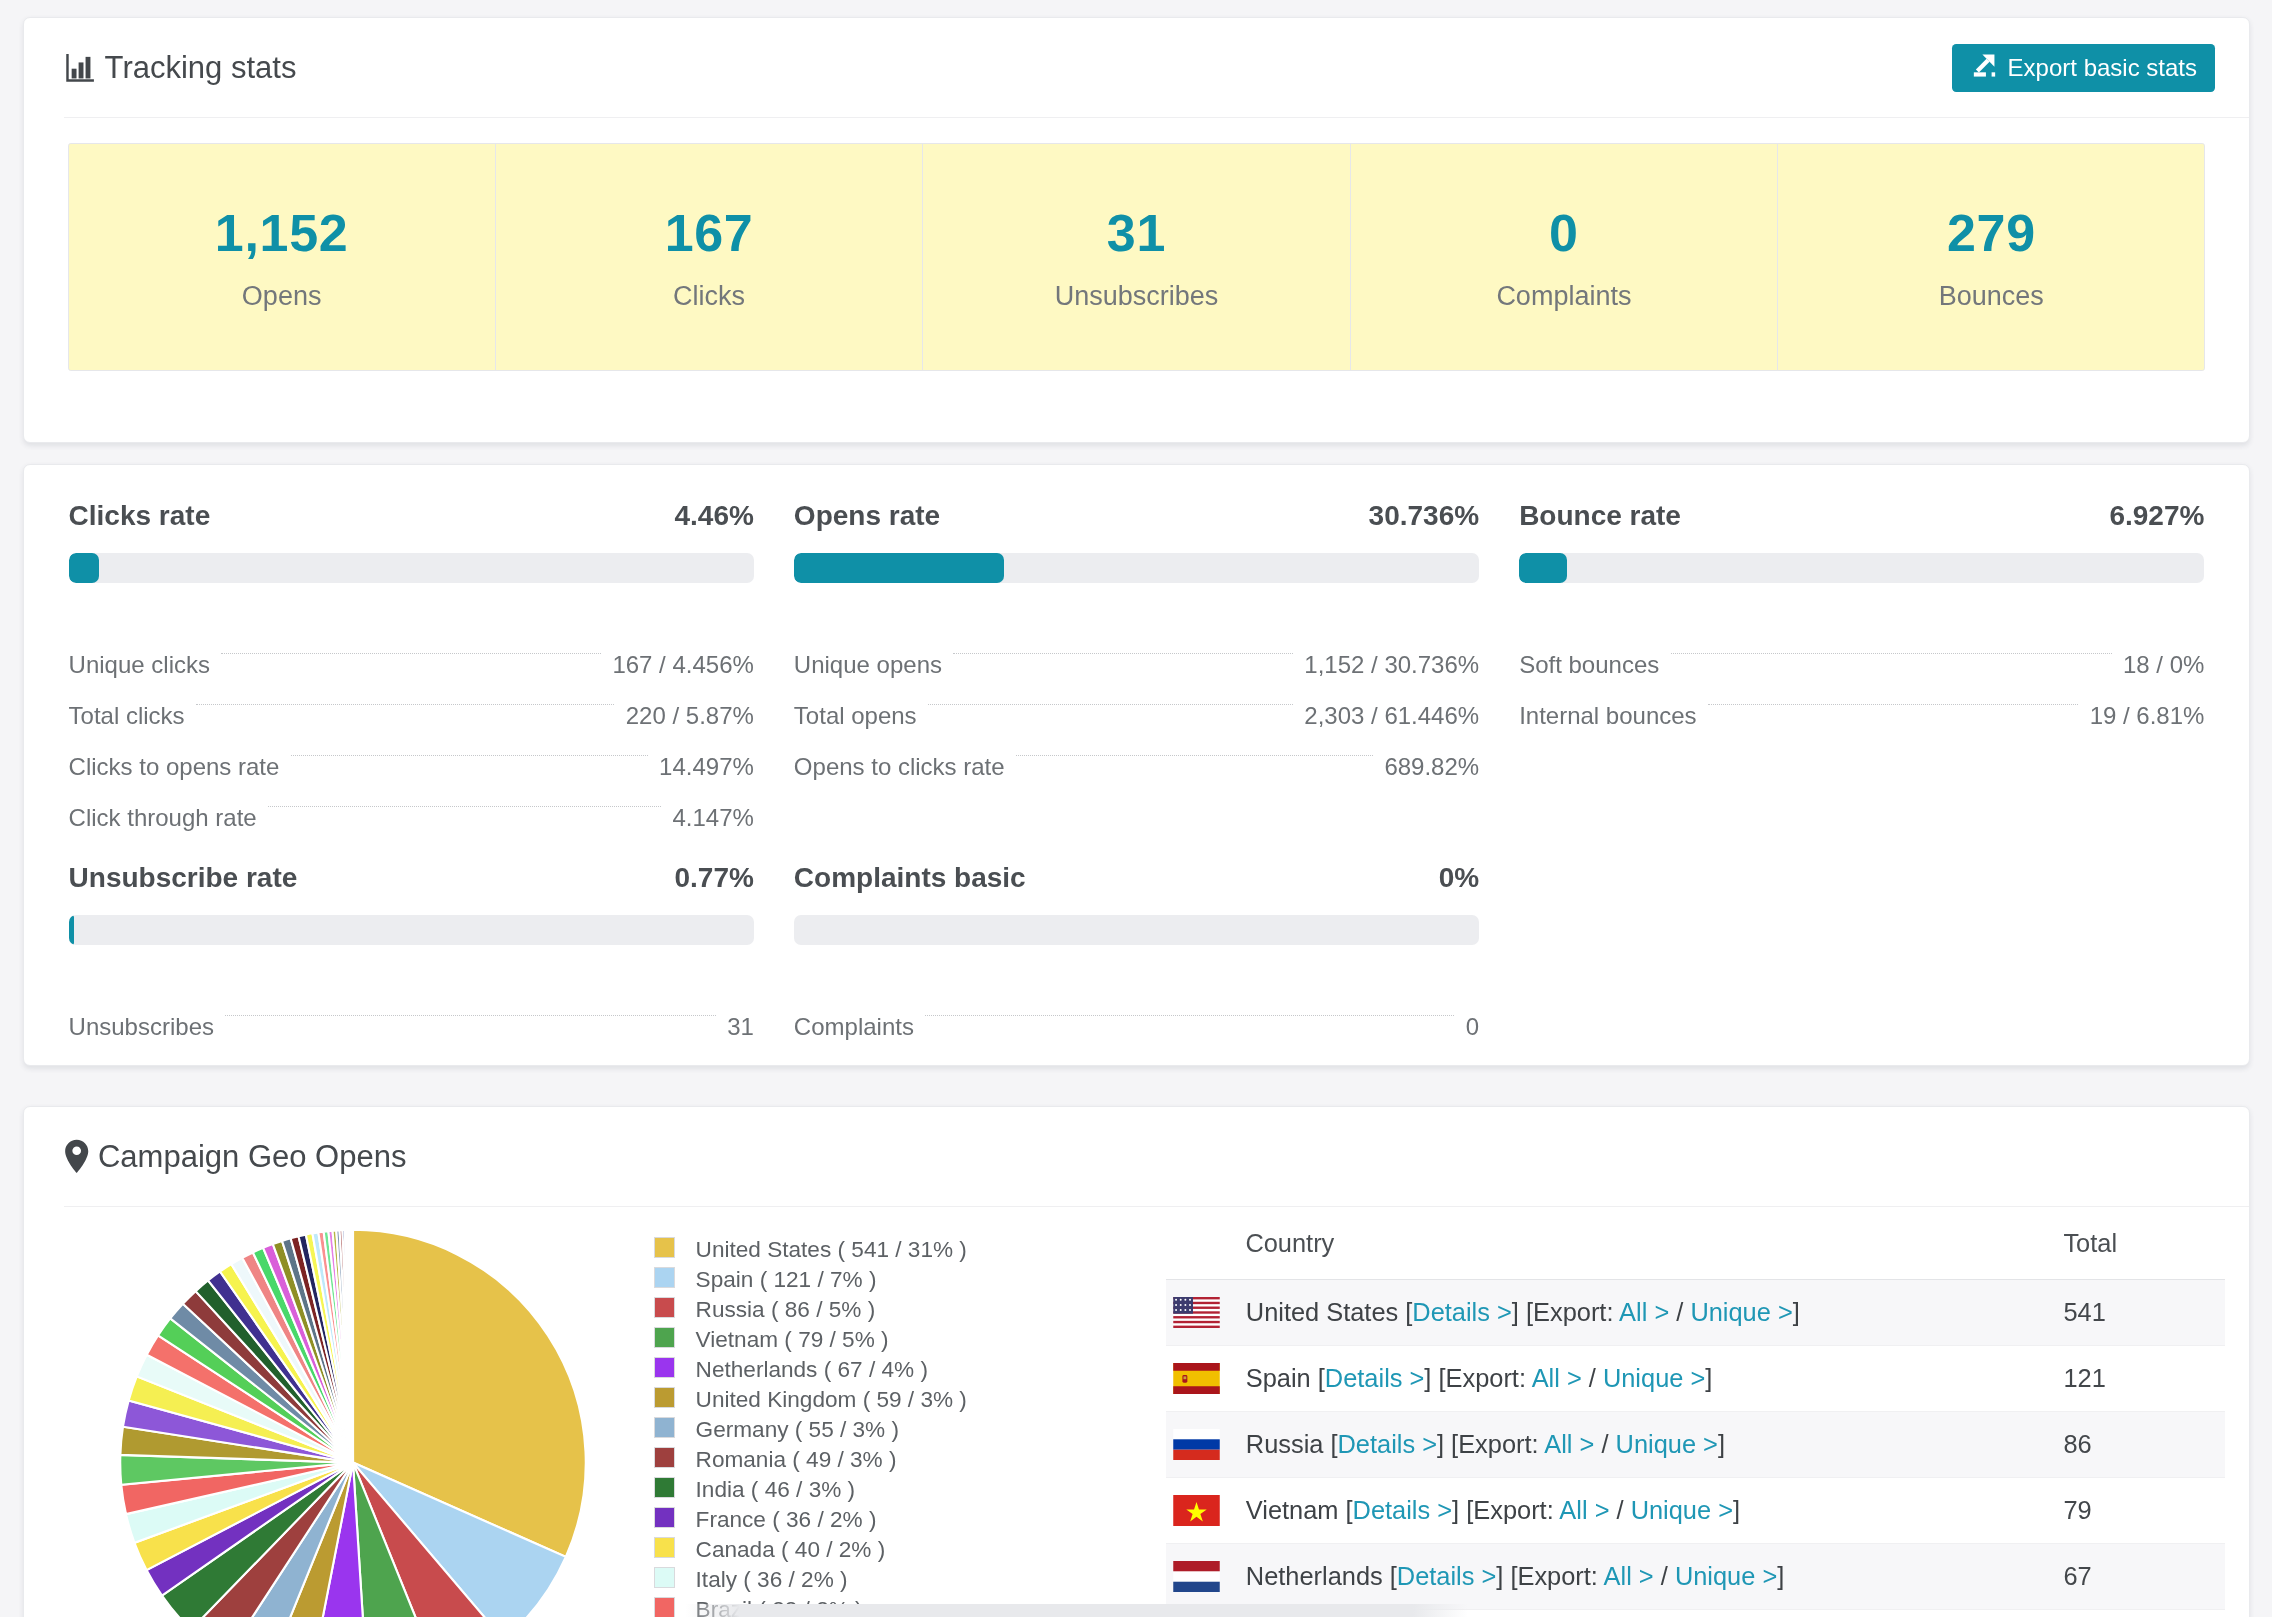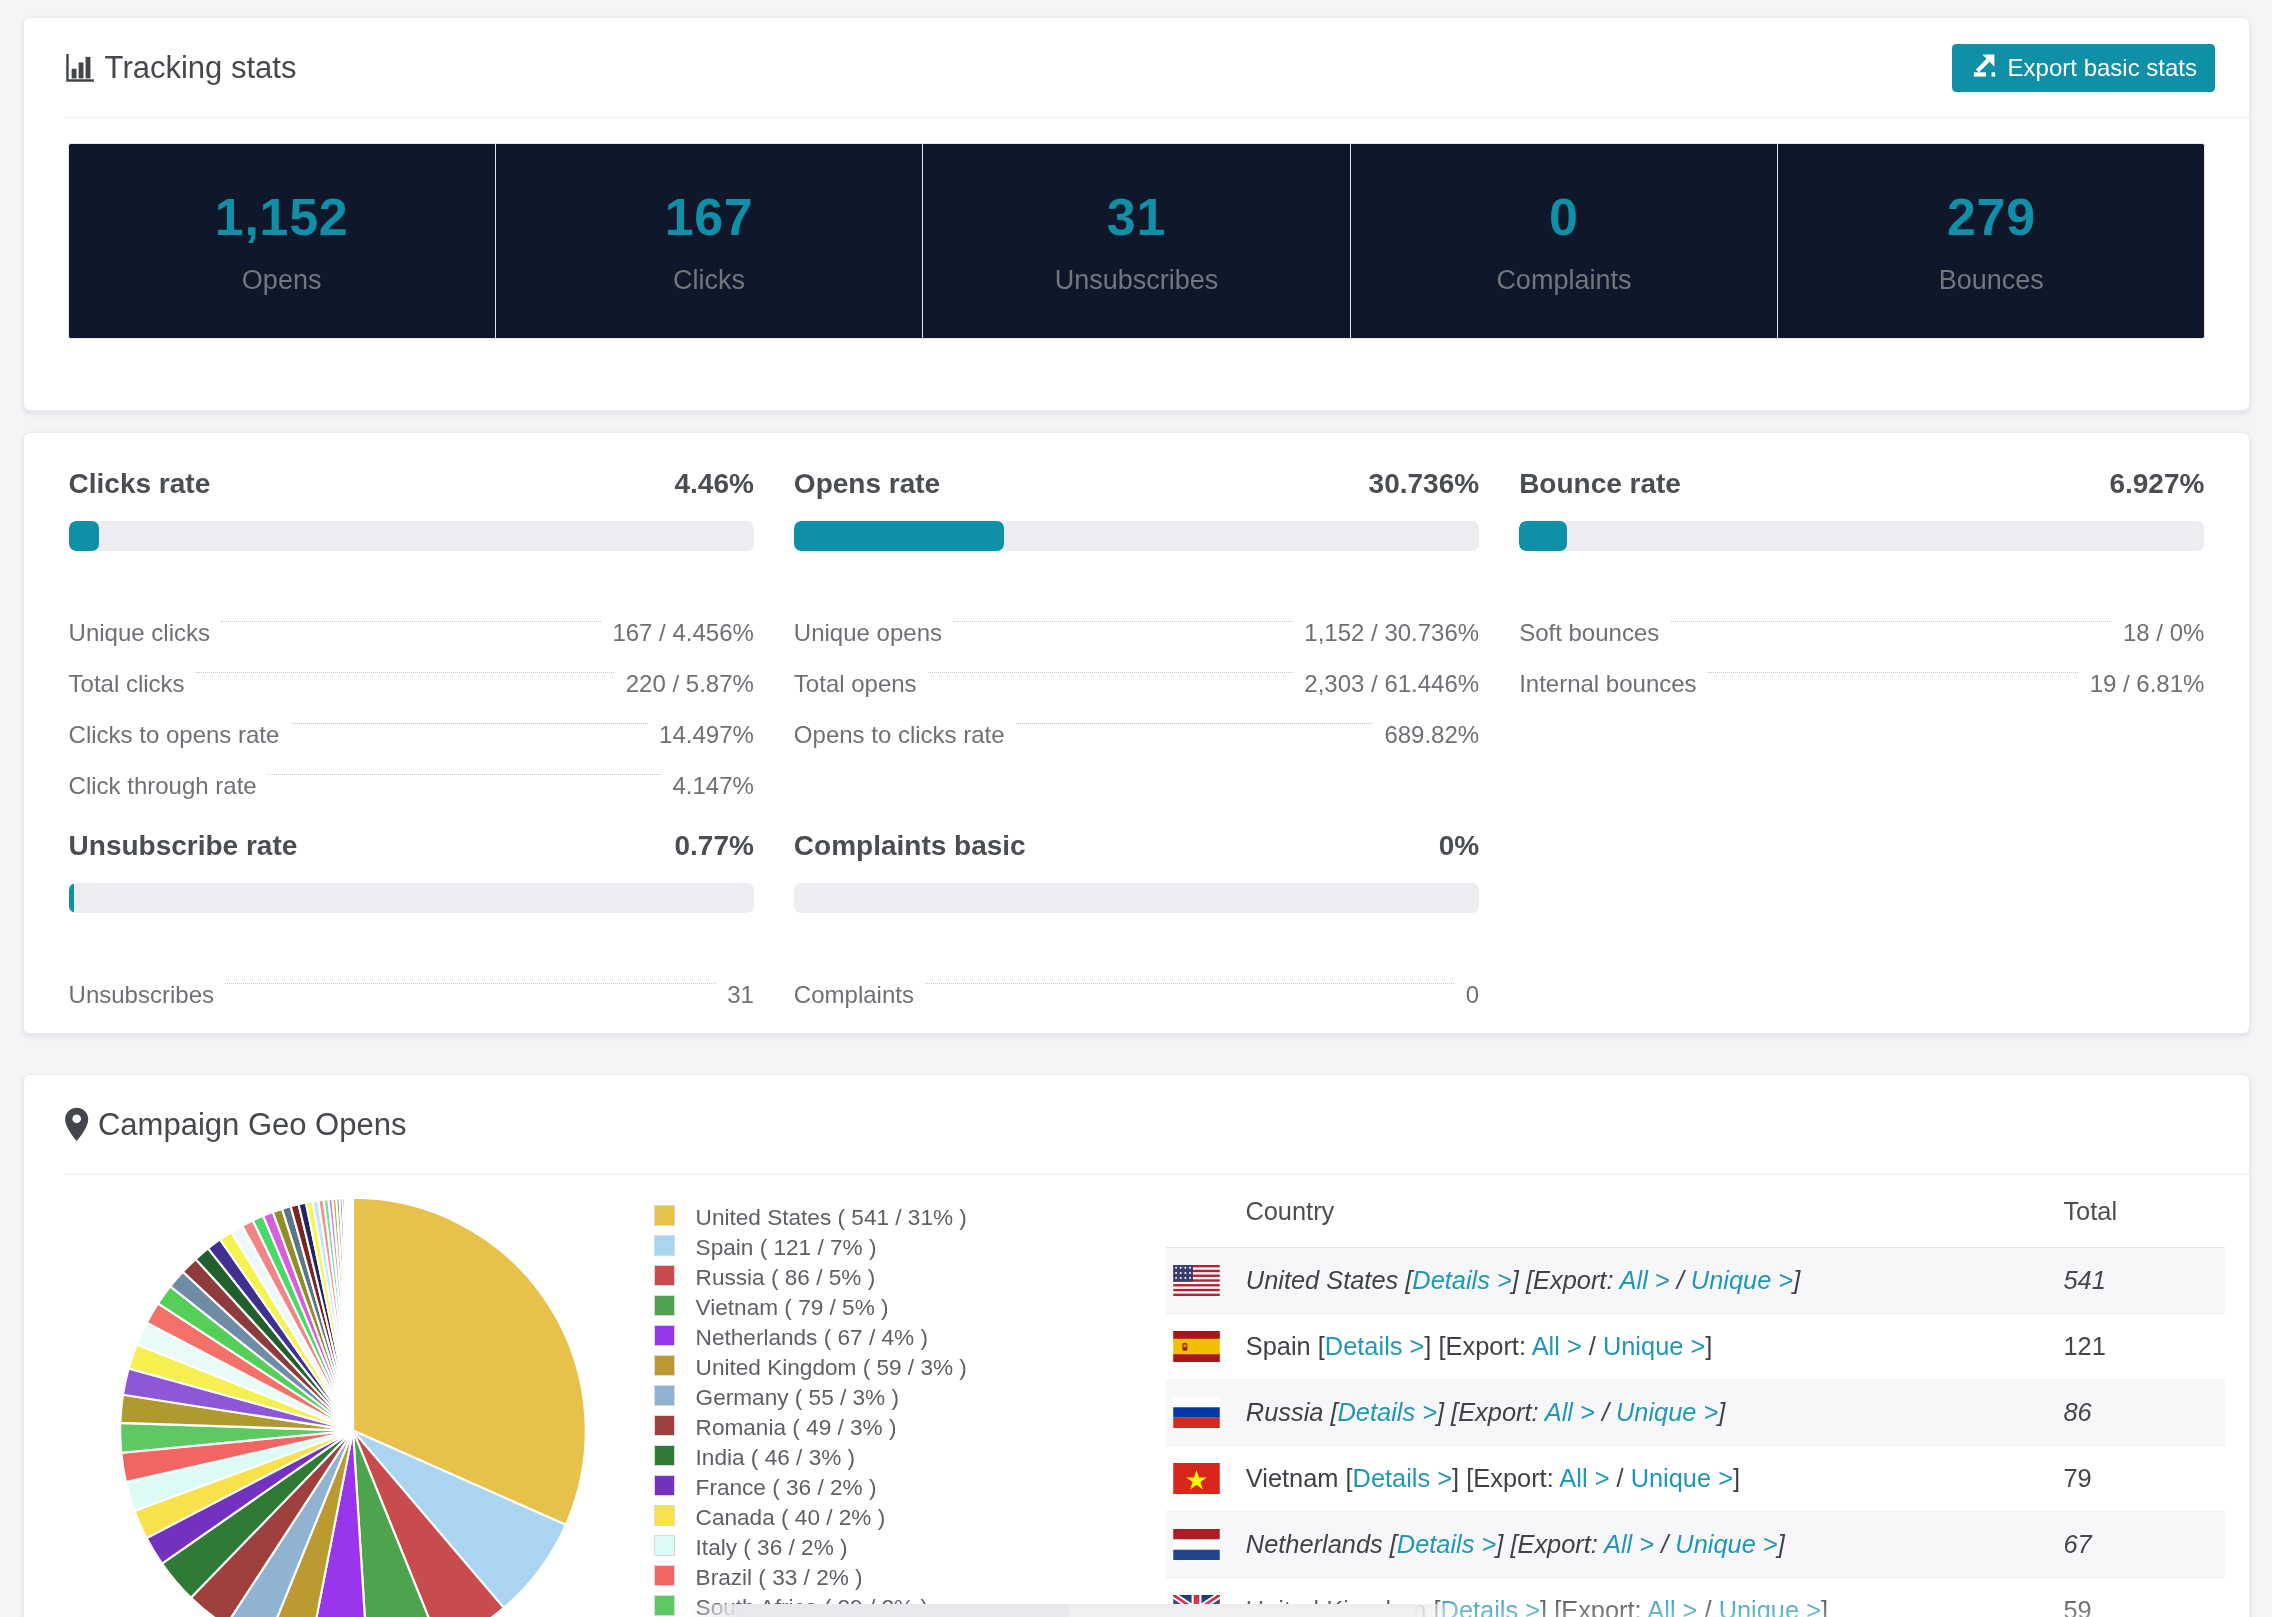--- a/index.html
+++ b/index.html
@@ -11,22 +11,22 @@
   #card-tracking { margin-top:17px; }
   .card-head { display:flex; align-items:center; height:99px; padding:0 34px 0 40px; }
   .card-head-rule { border-bottom:1.4px solid #efeff1; margin-left:40px; }
   .head-title { font-size:31px; color:#45494d; display:flex; align-items:center; gap:9px; }
   .head-icon svg { display:block; }
   .spacer { flex:1; }
   .btn-export { display:flex; align-items:center; gap:10px; background:#0f90a7; color:#fff;
     border:none; border-radius:4.2px; height:48px; padding:0 18.4px; font-size:24px;
     font-family:inherit; cursor:pointer; }
   #summary-row { display:flex; margin:25.4px 44px 0; }
-  .stat-box { flex:1; height:196px; border:0.7px solid #e6e7ea; margin-left:-0.7px;
-    display:flex; flex-direction:column; align-items:center; justify-content:center; background:#0f172a; }
+  .stat-box { flex:1; height:228px; border:0.7px solid #e6e7ea; margin-left:-0.7px;
+    display:flex; flex-direction:column; align-items:center; justify-content:center; background:#fef9c3; }
   .stat-box:first-child { margin-left:0; border-radius:2.8px 0 0 2.8px; }
   .stat-box:last-child { border-radius:0 2.8px 2.8px 0; }
   .stat-value { font-size:52px; font-weight:bold; color:#0f90a7; letter-spacing:0.7px; }
   .stat-label { font-size:27px; color:#73777b; margin-top:18px; }
   #card-tracking .pad-bottom { height:71px; }
   
   #card-rates { margin-top:21px; padding:35px 24px 41px; }
   #rates { display:grid; grid-template-columns:repeat(3,1fr); column-gap:40px; row-gap:47px;
     align-items:start; padding:0 21px; }
   .rate-head { display:flex; justify-content:space-between; align-items:baseline; }
@@ -45,21 +45,21 @@
   #legend li { display:flex; align-items:flex-start; height:30px; }
   .swatch { width:21px; height:21px; border:1.4px solid #d9dadd; margin-right:21px; flex:0 0 auto; }
   .legend-text { font-size:22.6px; color:#5d6165; white-space:nowrap; }
   #geo-table { width:1059px; margin-left:auto; font-size:25.4px; }
   .thead { display:flex; align-items:center; height:73px; color:#4b4f53;
     border-bottom:0.7px solid #e3e4e7; }
   .cell-country { flex:1; }
   .thead .cell-country { padding-left:79px; }
   .cell-total { width:162px; }
   .trow { display:flex; align-items:center; height:66px; padding-left:7px; border-bottom:0.7px solid #f0f0f2; }
-  .trow.alt { background:#f7f7f9;font-style:italic; }
+  .trow.alt { background:#f7f7f9; }
   .trow .cell-country { display:flex; align-items:center; }
   .flag { width:47px; height:31px; margin-right:25.4px; flex:0 0 auto; }
   .flag svg { display:block; width:47px; height:31px; }
   .country-line { color:#3e4246; white-space:nowrap; }
   .tlink { color:#1f97b5; cursor:pointer; text-decoration:none; }
   #table-fade { position:absolute; left:1045px; right:0; bottom:0; height:106px; z-index:5;
     background:linear-gradient(rgba(255,255,255,0), #ffffff 72%); pointer-events:none; }
   #bottom-band { position:absolute; left:685px; top:1604px; width:783px; height:14px;
     background:linear-gradient(90deg, rgba(232,233,236,0), #e8e9ec 7%, #e8e9ec 93%, rgba(232,233,236,0)); }
 </style>

